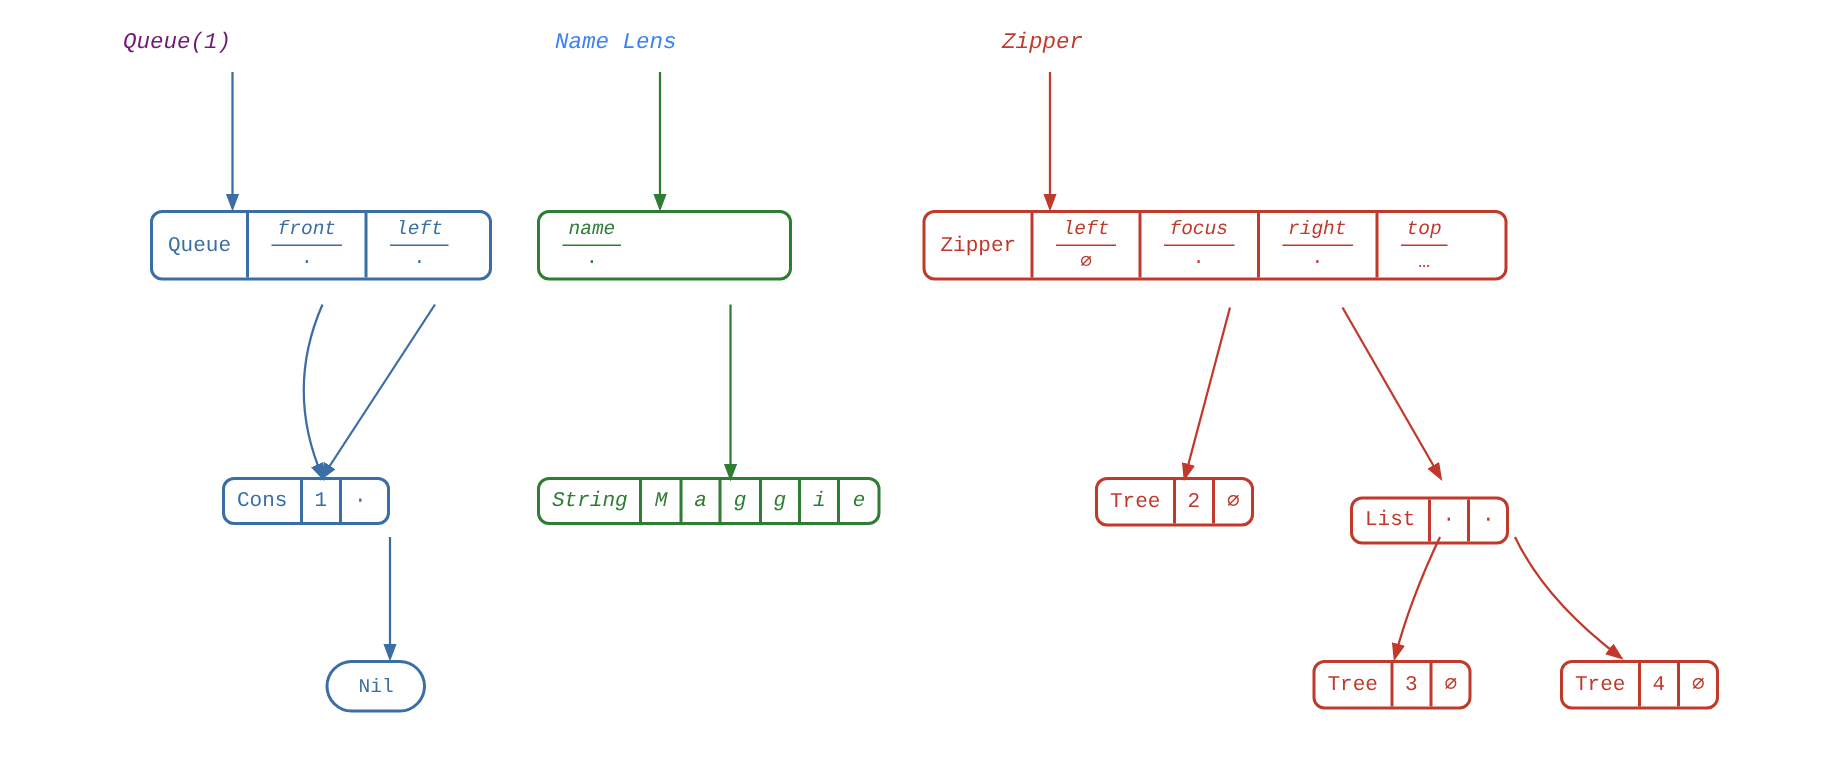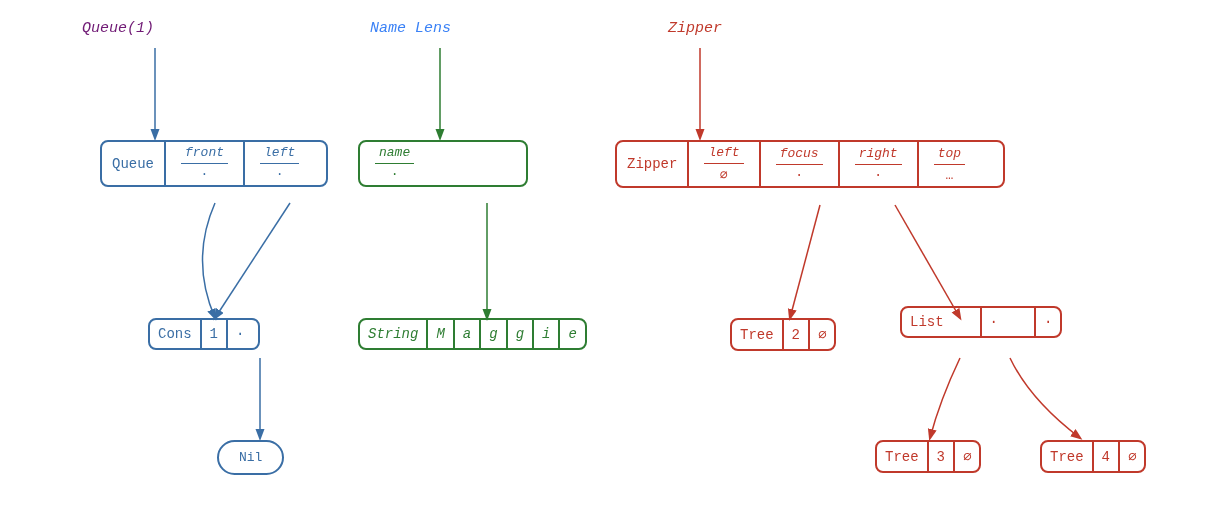--- a/index.html
+++ b/index.html
@@ -209,21 +209,21 @@
     <div class="cell-bottom">…</div>
   </div>
 </div>
 
 <div class="record-box red" style="left:730px; top:318px;">
   <div class="single-cell red">Tree</div>
   <div class="single-cell red">2</div>
   <div class="single-cell red">∅</div>
 </div>
 
-<div class="record-box red" style="left:900px; top:306px;gap:28px;">
+<div class="record-box red" style="left:900px; top:331px;">
   <div class="single-cell red">List</div>
   <div class="single-cell red">·</div>
   <div class="single-cell red">·</div>
 </div>
 
 <div class="record-box red" style="left:875px; top:440px;">
   <div class="single-cell red">Tree</div>
   <div class="single-cell red">3</div>
   <div class="single-cell red">∅</div>
 </div>

